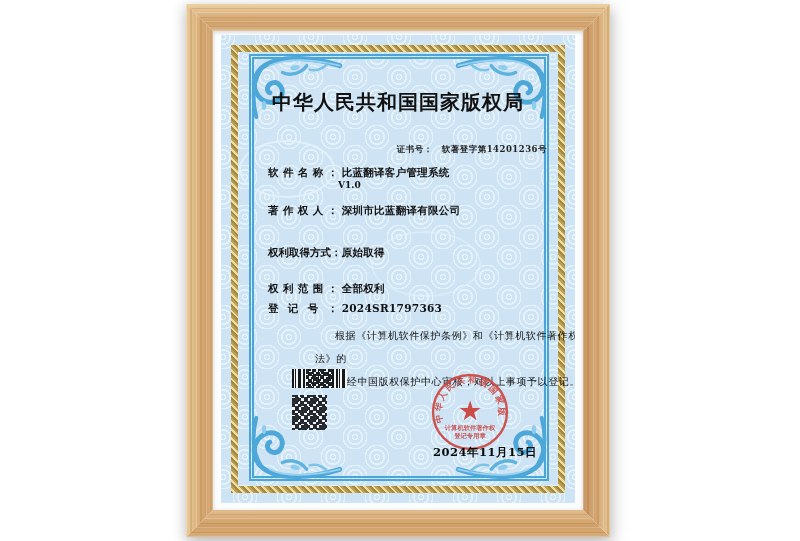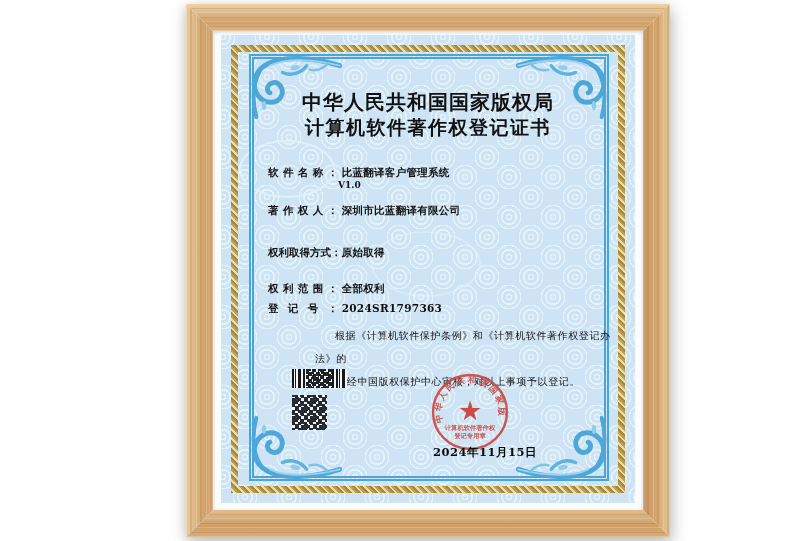--- a/index.html
+++ b/index.html
@@ -1,21 +1,21 @@
 <!DOCTYPE html>
 <html><head>
 <meta charset="utf-8">
 <style>
   * { margin:0; padding:0; box-sizing:border-box; }
   html,body { width:800px; height:541px; background:#ffffff; overflow:hidden;
               font-family:"DejaVu Serif","Liberation Serif",serif; }
   .scene { position:relative; width:800px; height:541px; background:#ffffff; }
 
   
-  .frame { position:absolute; left:186px; top:4px; width:484px; height:533px;
+  .frame { position:absolute; left:186px; top:4px; width:424px; height:533px;
            box-shadow: 3px 6px 14px rgba(110,110,110,.38), -3px 2px 10px rgba(130,130,130,.22); }
   .wood { position:absolute; }
   .wood.h { left:0; width:100%; height:27px;
             background:
               repeating-linear-gradient(0deg, rgba(255,255,255,.22) 0 1px, transparent 1px 4px, rgba(150,100,50,.20) 4px 5px, transparent 5px 9px),
               linear-gradient(180deg,#ecd2a4 0%,#ddb483 38%,#cf9f68 68%,#dcb788 100%);
   }
   .wood.top { top:0; clip-path:polygon(0 0,100% 0,calc(100% - 27px) 100%,27px 100%); }
   .wood.bottom { bottom:0; clip-path:polygon(27px 0,calc(100% - 27px) 0,100% 100%,0 100%);
             background:
@@ -150,21 +150,21 @@
             <path d="M92,11 C64,4 36,3 20,11" stroke="#9bd2ef" stroke-width="2"></path>
             <path d="M6,64 C2,48 2,30 10,16" stroke="#4da7d8" stroke-width="4"></path>
             <path d="M58,11 C52,19 42,22 33,18" stroke="#5eb2e0" stroke-width="3.5"></path>
             <path d="M80,8 C76,14 68,17 61,15" stroke="#7cc3e8" stroke-width="2.5"></path>
             <ellipse cx="46" cy="13" rx="5" ry="2.4" fill="#8fcdec" stroke="none" transform="rotate(-12 46 13)"></ellipse>
             <ellipse cx="14" cy="52" rx="2.3" ry="4.6" fill="#8fcdec" stroke="none"></ellipse>
           </g>
         </svg>
 
         <div class="t-center title1">中华人民共和国国家版权局</div>
-        <div class="t-center title2">计算机软件著作权登记证书</div>
+        <div class="certno">证书号：　软著登字第14201236号</div>
 
         <div class="field f1">
           <span class="lbl">软件名称：</span>
           <span class="val">比蓝翻译客户管理系统</span>
         </div>
         <div class="v2">V1.0</div>
 
         <div class="field f2">
           <span class="lbl">著作权人：</span>
           <span class="val">深圳市比蓝翻译有限公司</span>

